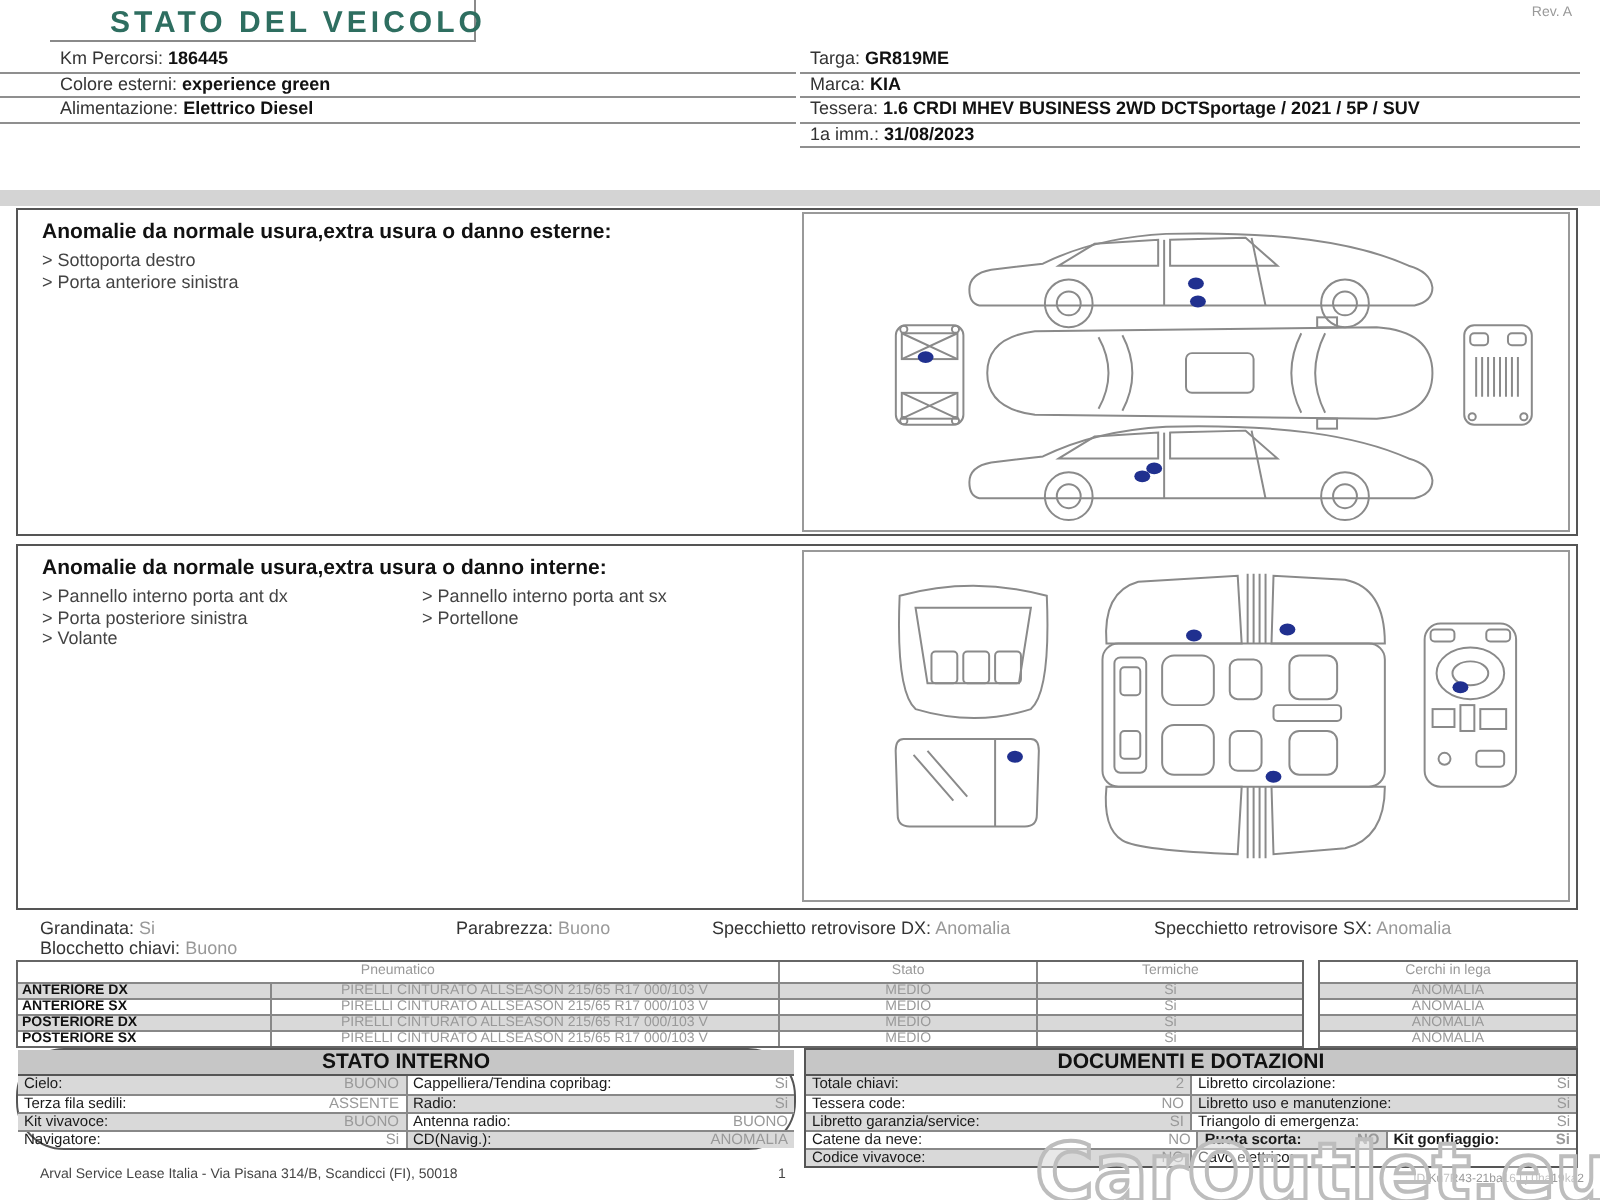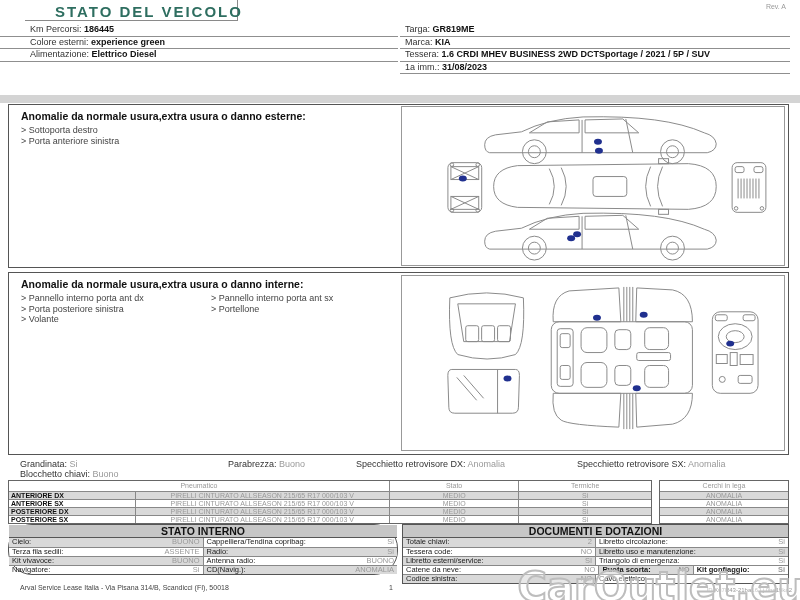--- a/index.html
+++ b/index.html
@@ -404,21 +404,21 @@
         <span class="plbl">Tessera code:</span>
         <span class="pval">NO</span>
       </div>
       <div class="pcell g">
         <span class="plbl">Libretto uso e manutenzione:</span>
         <span class="pval">Si</span>
       </div>
     </div>
     <div class="prow">
       <div class="pcell g">
-        <span class="plbl">Libretto esterni/service:</span>
+        <span class="plbl">Libretto garanzia/service:</span>
         <span class="pval">SI</span>
       </div>
       <div class="pcell">
         <span class="plbl">Triangolo di emergenza:</span>
         <span class="pval">Si</span>
       </div>
     </div>
     <div class="prow">
       <div class="pcell">
         <span class="plbl">Catene da neve:</span>
@@ -428,21 +428,21 @@
         <span class="plbl">Ruota scorta:</span>
         <span class="pval">NO</span>
       </div>
       <div class="pcell q">
         <span class="plbl">Kit gonfiaggio:</span>
         <span class="pval">Si</span>
       </div>
     </div>
     <div class="prow">
       <div class="pcell g">
-        <span class="plbl">Codice sinistra:</span>
+        <span class="plbl">Codice vivavoce:</span>
         <span class="pval">NO</span>
       </div>
       <div class="pcell">
         <span class="plbl">Cavo elettrico:</span>
         <span class="pval"></span>
       </div>
     </div>
   </div>
 
   <div class="footer-left">Arval Service Lease Italia - Via Pisana 314/B, Scandicci (FI), 50018</div>

